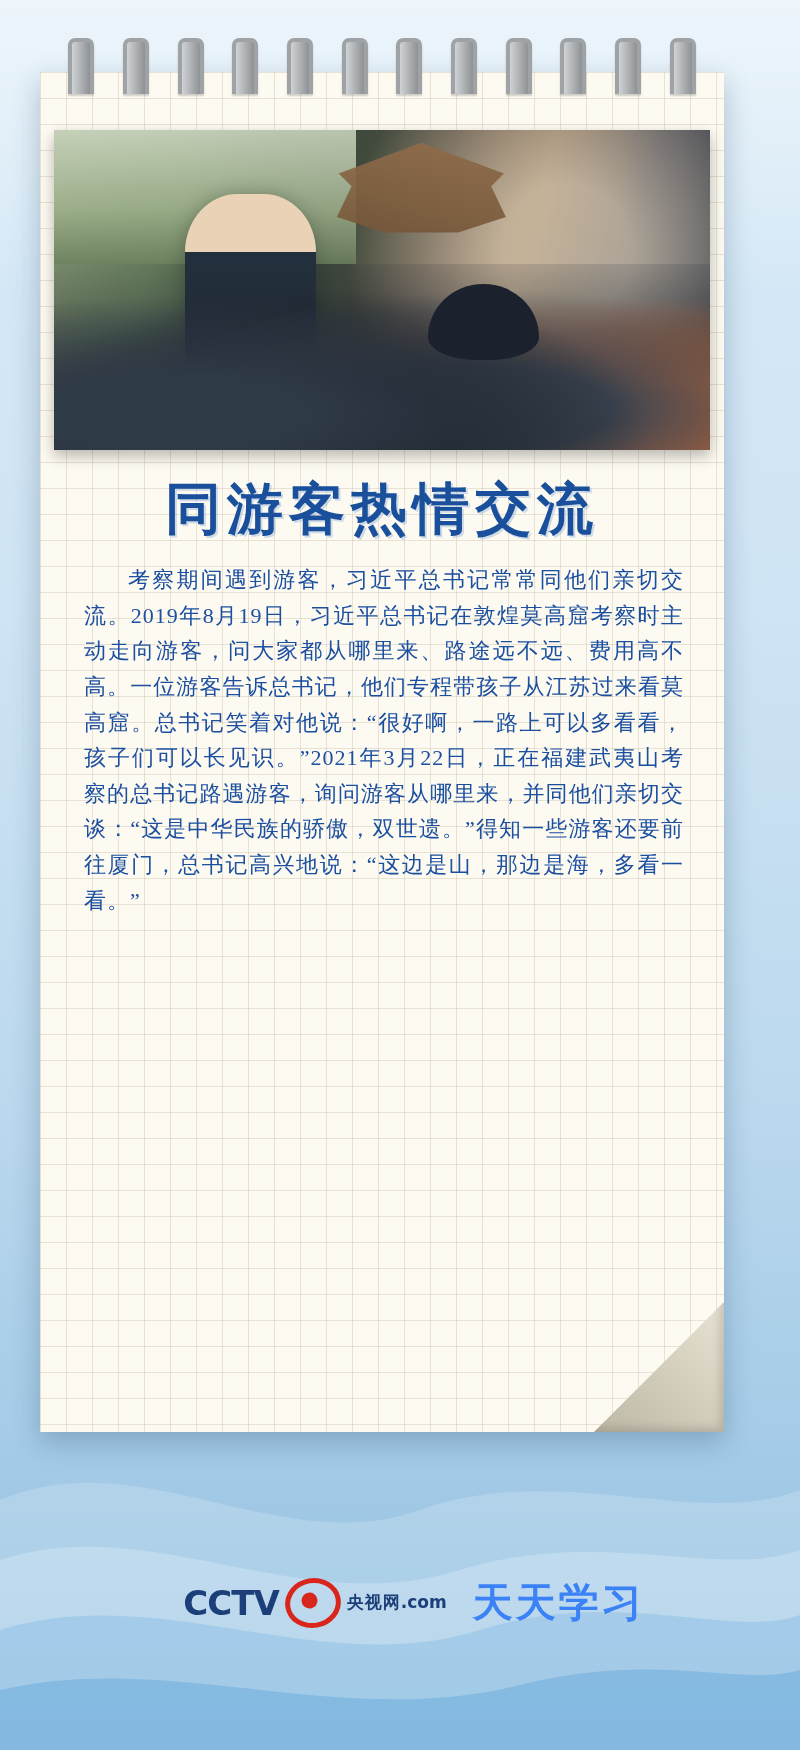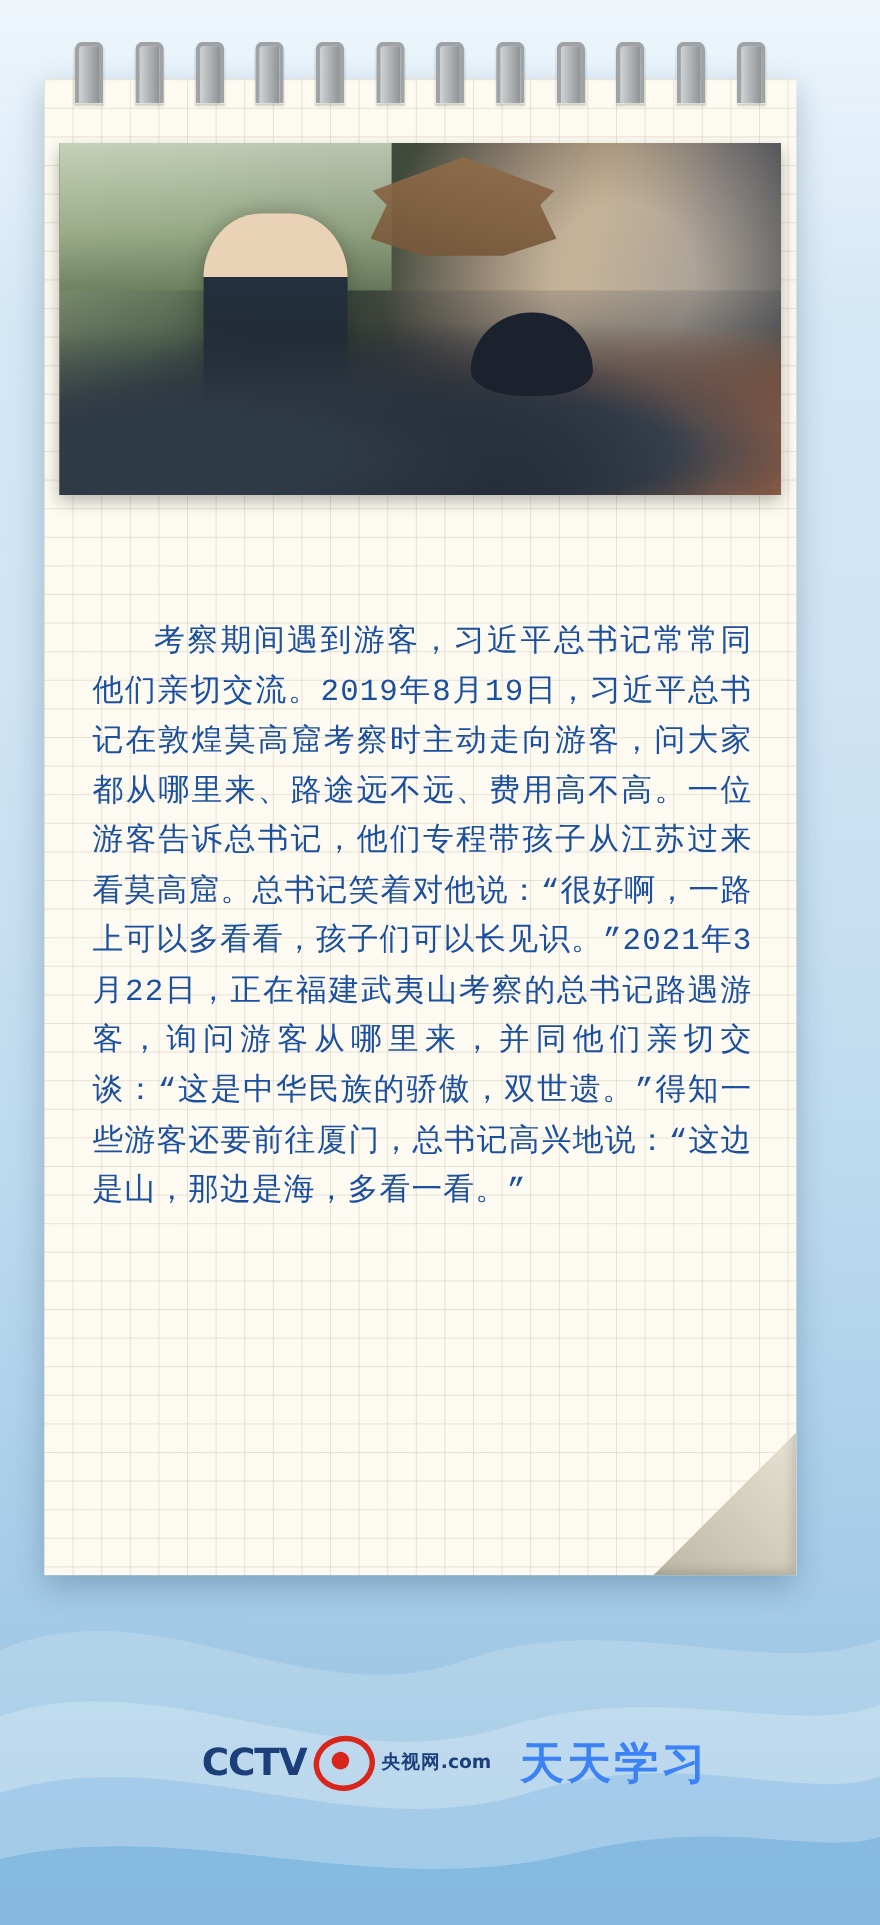--- a/index.html
+++ b/index.html
@@ -143,22 +143,22 @@
     color: #1a4f9c;
     text-shadow: 2px 2px 0 rgba(120,160,210,.35);
   }
 
   
   .article {
     position: absolute;
     left: 44px;
     right: 40px;
     top: 490px;
-    font-family: Liberation Mono, monospace;
-    font-size: 28px;
+    font-family: Liberation Serif, serif;
+    font-size: 22px;
     line-height: 1.62;
     color: #1b4fa0;
     text-align: justify;
     text-justify: inter-ideograph;
     text-indent: 2em;
     letter-spacing: 1px;
   }
 
   
   .curl {
@@ -269,20 +269,21 @@
   <div class="photo-wrap">
     <div class="photo">
       <div class="sky"></div>
       <div class="pagoda"></div>
       <div class="figure-main"></div>
       <div class="crowd"></div>
       <div class="cap"></div>
     </div>
   </div>
 
+  <div class="headline">同游客热情交流</div>
 
   <div class="article">考察期间遇到游客，习近平总书记常常同他们亲切交流。2019年8月19日，习近平总书记在敦煌莫高窟考察时主动走向游客，问大家都从哪里来、路途远不远、费用高不高。一位游客告诉总书记，他们专程带孩子从江苏过来看莫高窟。总书记笑着对他说：“很好啊，一路上可以多看看，孩子们可以长见识。”2021年3月22日，正在福建武夷山考察的总书记路遇游客，询问游客从哪里来，并同他们亲切交谈：“这是中华民族的骄傲，双世遗。”得知一些游客还要前往厦门，总书记高兴地说：“这边是山，那边是海，多看一看。”</div>
 
   <div class="curl"></div>
 </div>
 
 <div class="footer">
   <div class="cctv-logo">
     <span class="cctv-text">CCTV</span>
     <span class="cctv-eye"></span>

